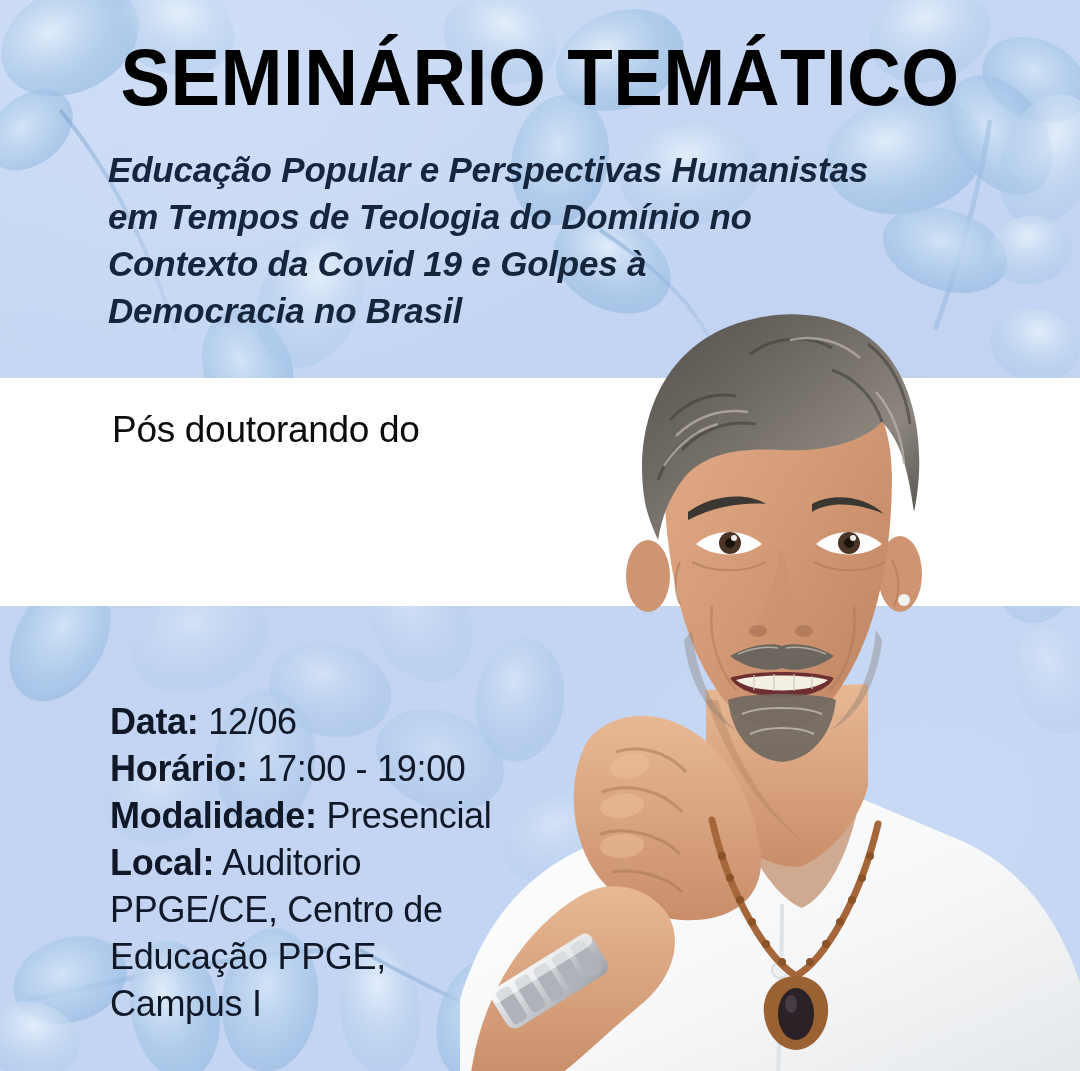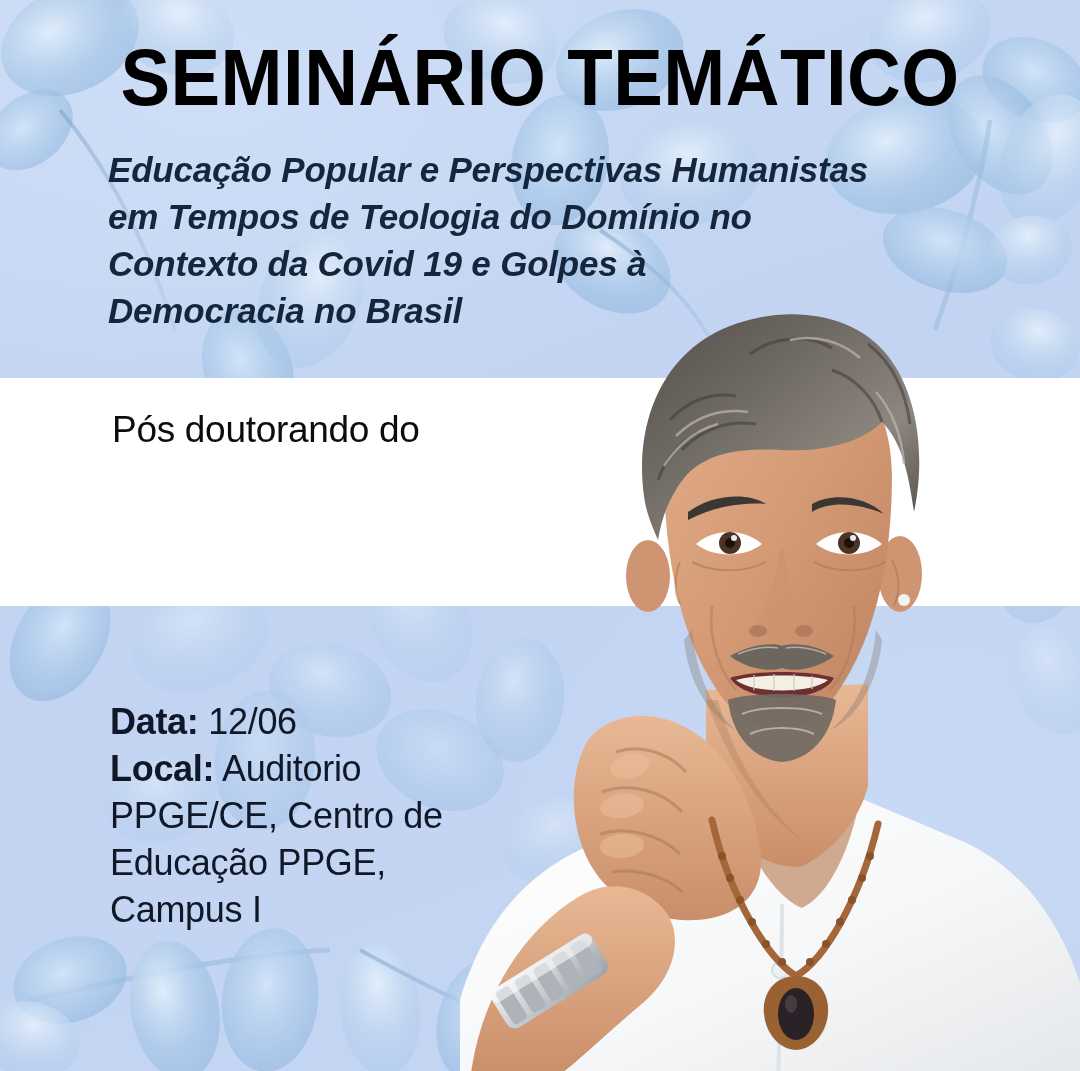--- a/index.html
+++ b/index.html
@@ -409,19 +409,21 @@
       </g>
     </svg>
   </div>
 
   <div class="guest-block">
     <span class="ln">Pós doutorando do</span>
   </div>
 
   <div class="details">
     <span class="ln"><b>Data:</b><span> 12/06</span></span>
+    <span class="ln"><b>Horário:</b><span> 17:00 - 19:00</span></span>
+    <span class="ln"><b>Modalidade:</b><span> Presencial</span></span>
     <span class="ln"><b>Local:</b><span> Auditorio</span></span>
     <span class="ln">PPGE/CE, Centro de</span>
     <span class="ln">Educação PPGE,</span>
     <span class="ln">Campus I</span>
   </div>
 
 </div>
 
 </body></html>

